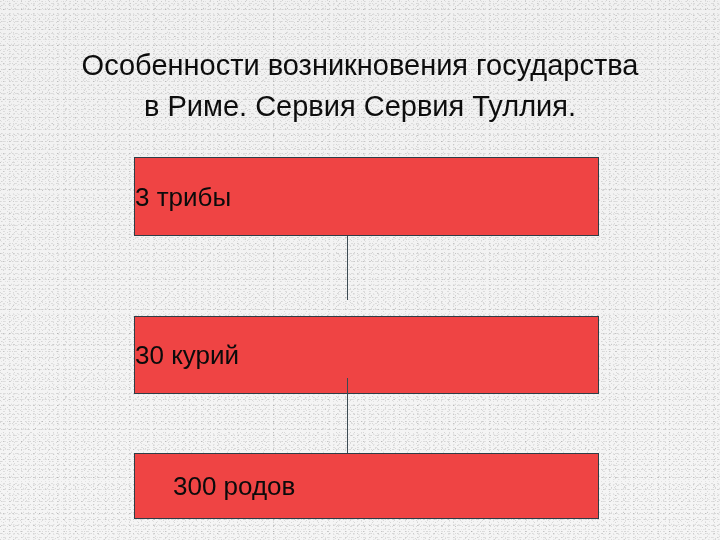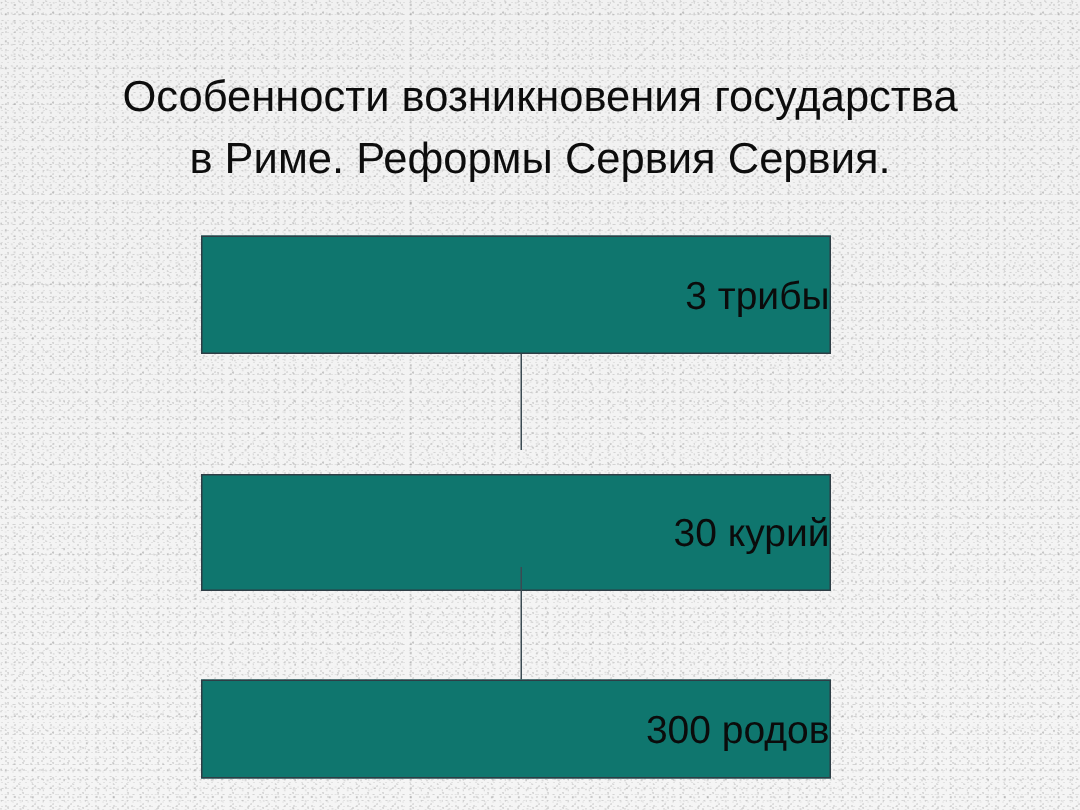--- a/index.html
+++ b/index.html
@@ -66,27 +66,27 @@
   #diagram {
     position: absolute;
     left: 0;
     top: 0;
     width: 720px;
     height: 540px;
   }
   .node {
     position: absolute;
     left: 134px;
-    width: 420px;
+    width: 465px;
     box-sizing: border-box;
-    background-color: #0f766e;
+    background-color: #ef4444;
     border: 1.4px solid #2e3d45;
     display: flex;
     align-items: center;
-    justify-content: flex-end;
+    justify-content: flex-start;
     color: #0b0b0b;
     font-size: 26px;
     line-height: 30px;
     font-weight: normal;
   }
   #node-1 { top: 157px; height: 79px; }
   #node-2 { top: 316px; height: 78px; }
   #node-3 { top: 453px; height: 66px; padding-left: 38px; }
 
   .connector {
@@ -99,21 +99,21 @@
   #connector-2 { top: 378px; height: 75px; }
 </style>
 </head>
 <body>
 
 <div id="slide">
 
   <div id="paper-texture"></div>
 
   <h1 id="title">Особенности возникновения государства
-в Риме. Реформы Сервия Сервия.</h1>
+в Риме. Сервия Сервия Туллия.</h1>
 
   <div id="diagram">
 
     <div class="node" id="node-1">
       <span>3 трибы</span>
     </div>
 
     <div class="connector" id="connector-1"></div>
 
     <div class="node" id="node-2">

